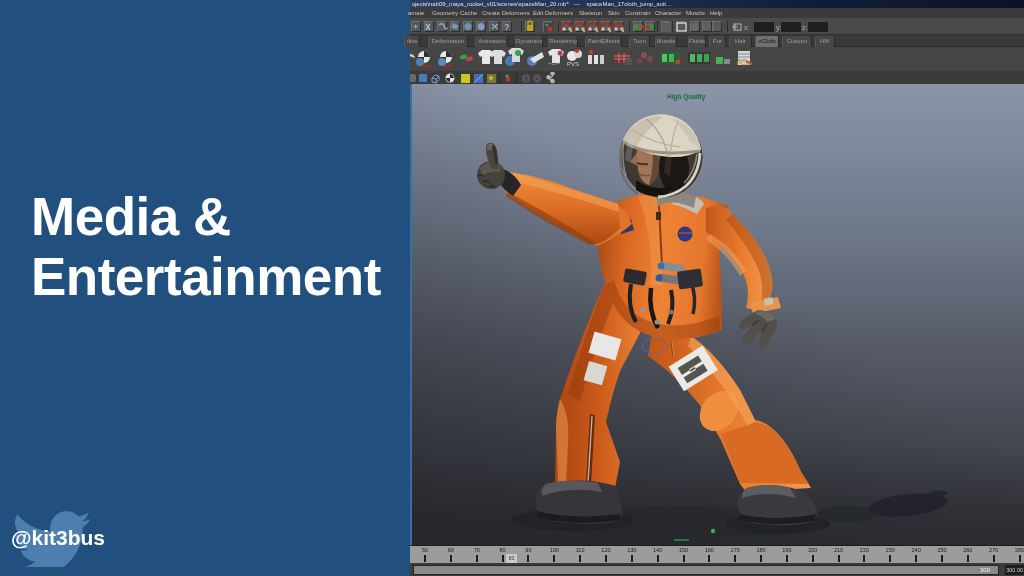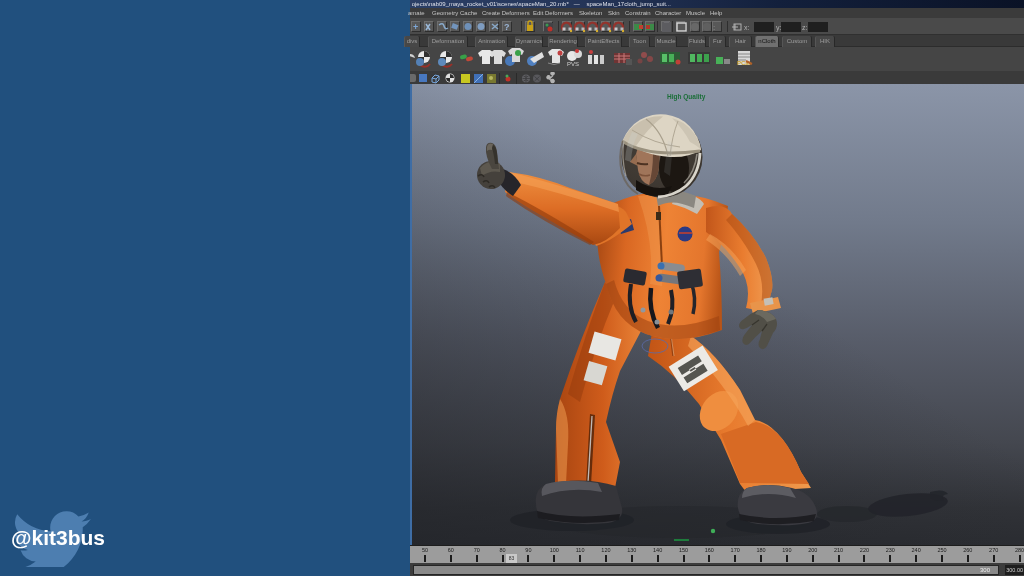--- a/index.html
+++ b/index.html
@@ -32,20 +32,21 @@
   #curframe { position:absolute; left:96px; top:8px; width:11px; height:9px; background:#c9c9c9;
     font-size:5px; color:#333; text-align:center; line-height:9px; }
   #rangerow { position:absolute; left:0; top:563px; width:614px; height:13px; background:#3c3c3c; }
   #rangebar { position:absolute; left:3px; top:2px; width:586px; height:10px; background:#8a8a8a; border:1px solid #252525; }
   #rangebar .rend { position:absolute; right:8px; top:0px; font-size:6px; color:#efefef; line-height:9px; }
   #rfield { position:absolute; left:595px; top:2px; width:19px; height:10px; background:#1e1e1e; color:#cfcfcf; font-size:5.5px; line-height:10px; text-align:right; padding-right:1px; }
 </style>
 </head>
 <body>
 <div id="left">
+  <h1>Media &amp;<br>Entertainment</h1>
   <svg id="bird" width="87" height="56" viewBox="0 0 24 15.5">
     <path fill="#4d7eb0" d="M23.2 2.2c-.8.36-1.68.6-2.6.72a4.52 4.52 0 0 0 1.98-2.5c-.86.52-1.83.9-2.85 1.1A4.48 4.48 0 0 0 16.4.1c-2.48 0-4.49 2-4.49 4.48 0 .35.04.7.11 1.02A12.74 12.74 0 0 1 2.78.92a4.48 4.48 0 0 0 1.39 5.98 4.47 4.47 0 0 1-2.03-.56v.06c0 2.17 1.54 3.98 3.6 4.4-.38.1-.77.15-1.18.15-.29 0-.57-.03-.84-.08a4.49 4.49 0 0 0 4.19 3.11 9 9 0 0 1-5.57 1.92c-.36 0-.72-.02-1.07-.06a12.7 12.7 0 0 0 6.88 2.02c8.26 0 12.78-6.84 12.78-12.78l-.01-.58a9.1 9.1 0 0 0 2.28-2.3z"></path>
   </svg>
   <div id="handle">@kit3bus</div>
 </div>
 <div id="right">
   <div id="titlebar">&nbsp;ojects\nab09_maya_rocket_v01\scenes\spaceMan_20.mb*&nbsp;&nbsp;&nbsp;—&nbsp;&nbsp;&nbsp;&nbsp;spaceMan_17cloth_jump_suit...</div>
   <div id="menubar">
       <span style="left: -2px;">amate</span>
       <span style="left: 22px;">Geometry Cache</span>

